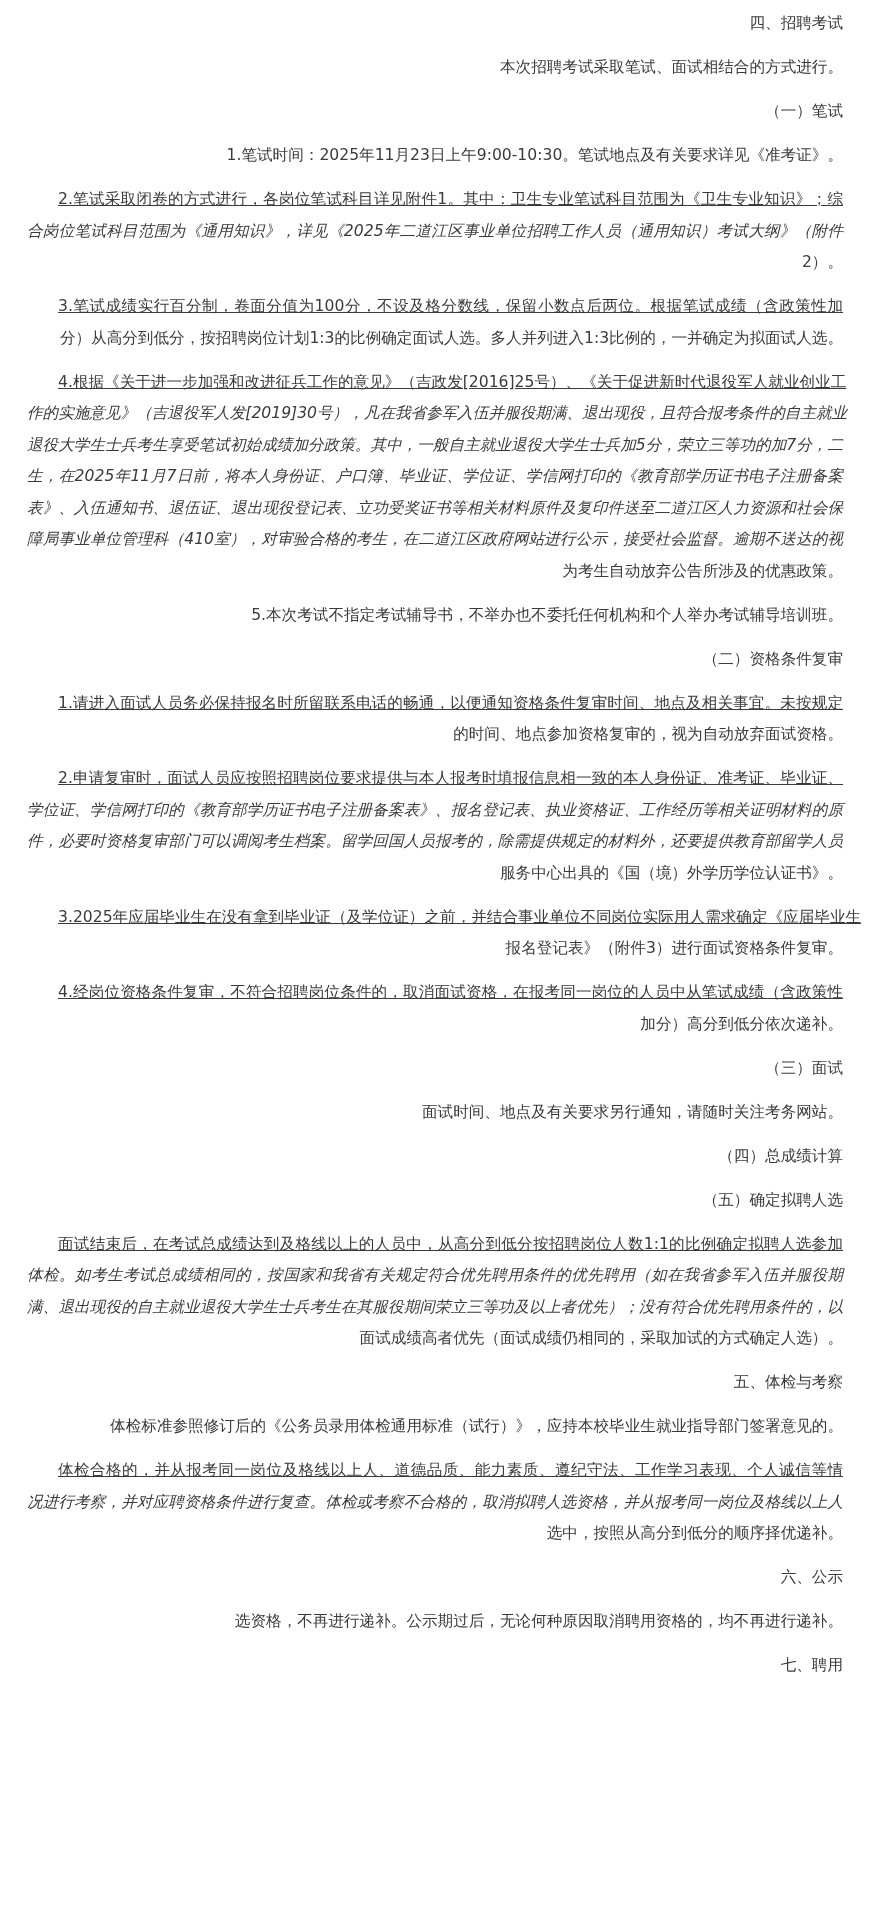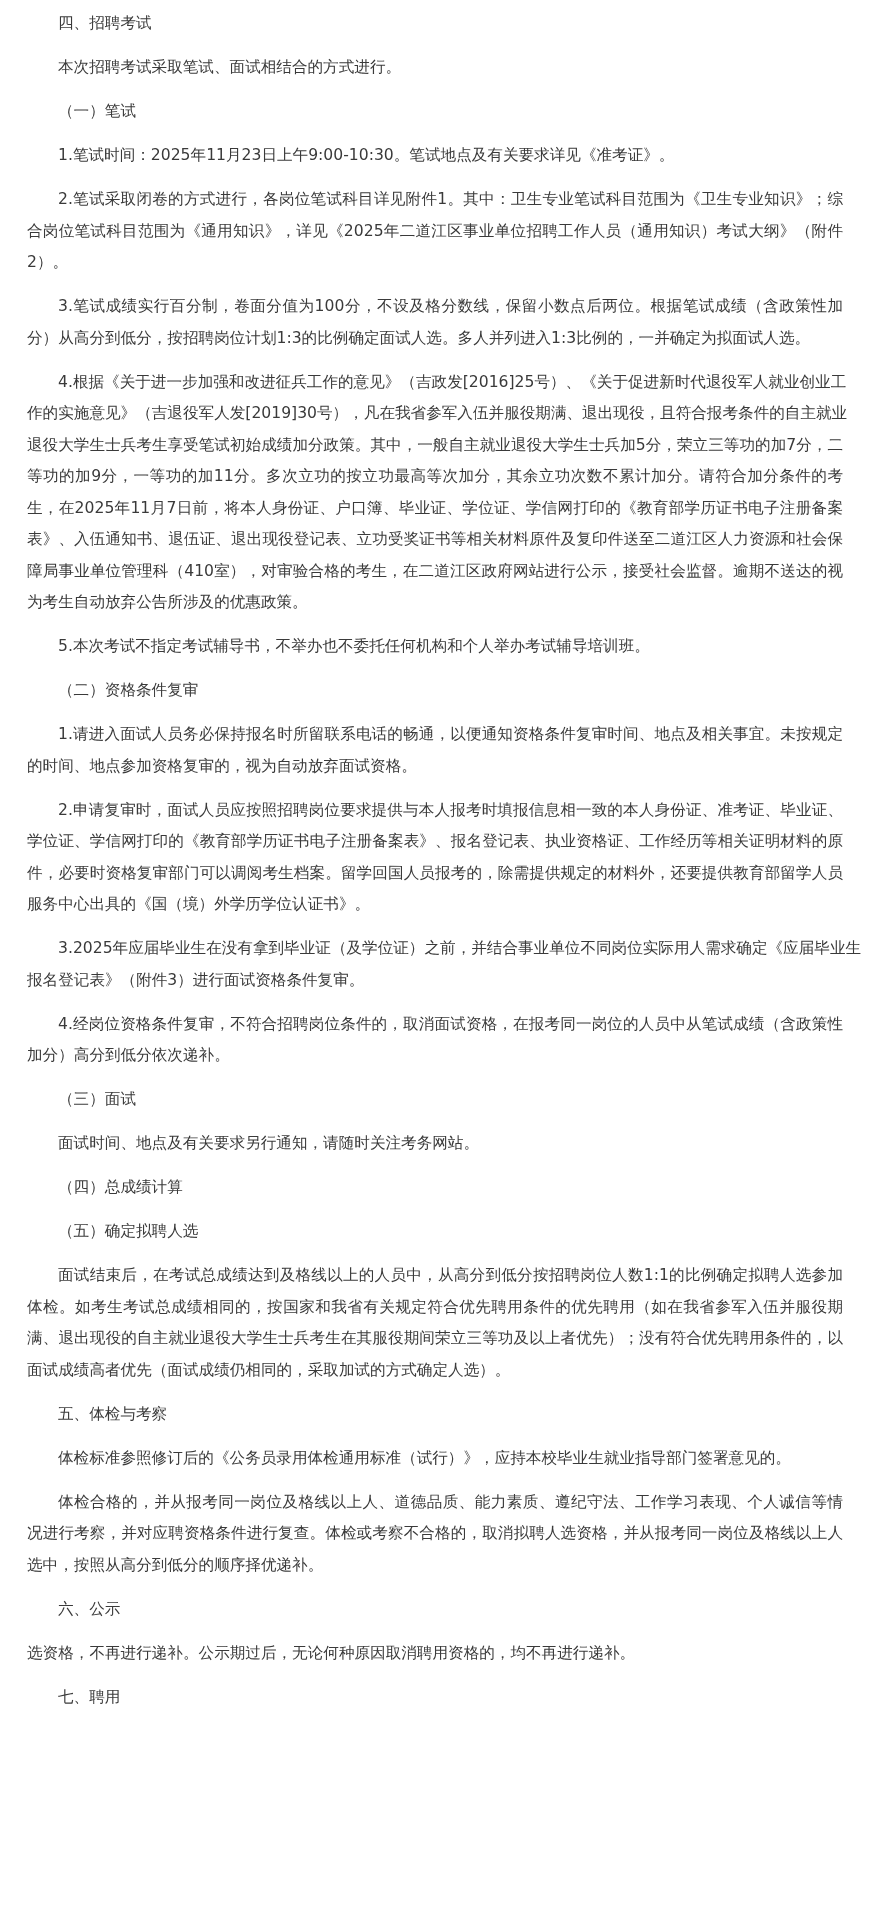--- a/index.html
+++ b/index.html
@@ -3,25 +3,25 @@
 <meta charset="utf-8">
 <style>
   html, body { margin: 0; padding: 0; background: #ffffff; }
   body { width: 875px; height: 1920px; overflow: hidden; position: relative; }
   #doc {
     position: absolute; left: 27px; top: 8px; width: 816px;
     font-family: "DejaVu Sans", "Liberation Sans", sans-serif;
     font-size: 15.6px; color: #3a3a3a;
   }
   .para { margin: 0 0 12.5px 0; }
-  .line { display: block; height: 31.5px; line-height: 31.5px; white-space: nowrap; overflow: visible; }
+  .line { display: block; height: 31.5px; line-height: 31.5px; white-space: nowrap; overflow: visible; text-align: right; }
   .line.full { text-align: justify; text-align-last: justify; }
   .line.first { padding-left: 31px; }
-  .line.full.first { width: 785px; }
-  .line.full:not(.first) { width: 816px; }
+  .line.full.first { width: 785px; text-decoration: underline; }
+  .line.full:not(.first) { width: 816px; font-style: italic; }
 </style>
 </head>
 <body>
 
 <div id="doc">
     <div class="para heading">
       <span class="line first">四、招聘考试</span>
     </div>
     <div class="para text">
       <span class="line first">本次招聘考试采取笔试、面试相结合的方式进行。</span>
@@ -38,21 +38,20 @@
       <span class="line">2）。</span>
     </div>
     <div class="para text">
       <span class="line first full">3.笔试成绩实行百分制，卷面分值为100分，不设及格分数线，保留小数点后两位。根据笔试成绩（含政策性加</span>
       <span class="line">分）从高分到低分，按招聘岗位计划1:3的比例确定面试人选。多人并列进入1:3比例的，一并确定为拟面试人选。</span>
     </div>
     <div class="para text">
       <span class="line first full">4.根据《关于进一步加强和改进征兵工作的意见》（吉政发[2016]25号）、《关于促进新时代退役军人就业创业工</span>
       <span class="line full">作的实施意见》（吉退役军人发[2019]30号），凡在我省参军入伍并服役期满、退出现役，且符合报考条件的自主就业</span>
       <span class="line full">退役大学生士兵考生享受笔试初始成绩加分政策。其中，一般自主就业退役大学生士兵加5分，荣立三等功的加7分，二</span>
-      <span class="line full">等功的加9分，一等功的加11分。多次立功的按立功最高等次加分，其余立功次数不累计加分。请符合加分条件的考</span>
       <span class="line full">生，在2025年11月7日前，将本人身份证、户口簿、毕业证、学位证、学信网打印的《教育部学历证书电子注册备案</span>
       <span class="line full">表》、入伍通知书、退伍证、退出现役登记表、立功受奖证书等相关材料原件及复印件送至二道江区人力资源和社会保</span>
       <span class="line full">障局事业单位管理科（410室），对审验合格的考生，在二道江区政府网站进行公示，接受社会监督。逾期不送达的视</span>
       <span class="line">为考生自动放弃公告所涉及的优惠政策。</span>
     </div>
     <div class="para text">
       <span class="line first">5.本次考试不指定考试辅导书，不举办也不委托任何机构和个人举办考试辅导培训班。</span>
     </div>
     <div class="para subheading">
       <span class="line first">（二）资格条件复审</span>

